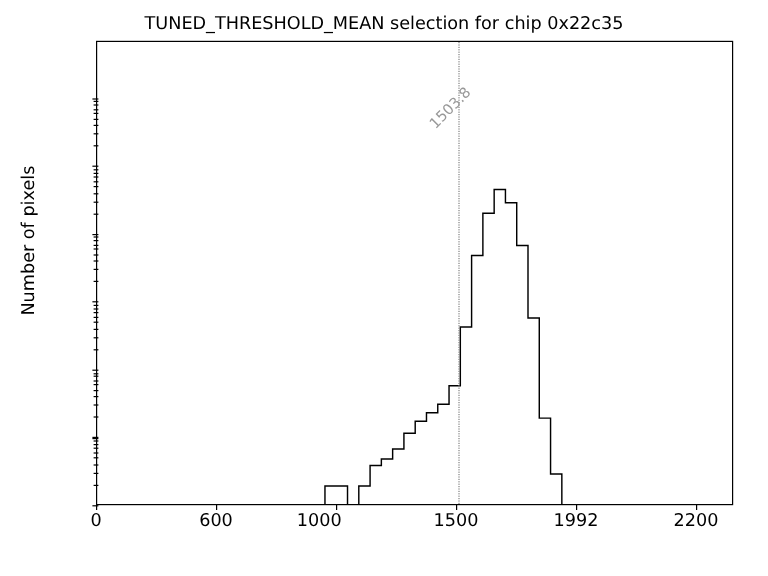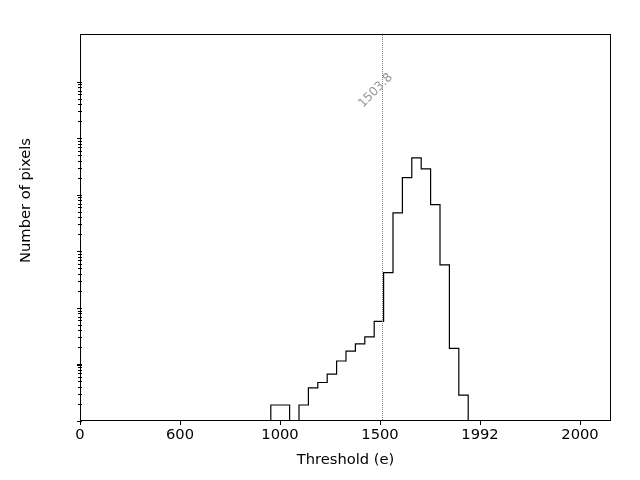--- a/index.html
+++ b/index.html
@@ -68,24 +68,24 @@
     white-space:nowrap;
     transform-origin:left bottom;
     transform:rotate(-45deg);
   }
 </style>
 </head>
 <body>
 
 <div id="figure">
 
+  <div id="chart-title">TUNED_THRESHOLD_MEAN selection for chip 0x22c35</div>
 
   <div id="ylabel">Number of pixels</div>
 
-  <div id="xlabel">Threshold (e)</div>
 
   <div id="yticks-host">
       <div class="ytick-major" style="top: 421px;"></div>
       <div class="ytick-minor" style="top: 403.981px;"></div>
       <div class="ytick-minor" style="top: 394.025px;"></div>
       <div class="ytick-minor" style="top: 386.961px;"></div>
       <div class="ytick-minor" style="top: 381.482px;"></div>
       <div class="ytick-minor" style="top: 377.006px;"></div>
       <div class="ytick-minor" style="top: 373.221px;"></div>
       <div class="ytick-minor" style="top: 369.942px;"></div>
@@ -135,27 +135,27 @@
       <div class="ytick-minor" style="top: 90.5368px;"></div>
       <div class="ytick-minor" style="top: 87.2581px;"></div>
       <div class="ytick-minor" style="top: 84.3661px;"></div>
       <div class="ytick-major" style="top: 81.7791px;"></div>
     </div>
   <div id="xticks-host">
       <div class="xtick-label" style="left: 80px;">0</div>
       <div class="xtick-major" style="left: 80px;"></div>
       <div class="xtick-label" style="left: 180px;">600</div>
       <div class="xtick-major" style="left: 180px;"></div>
-      <div class="xtick-label" style="left: 280px;">1000</div>
+      <div class="xtick-label" style="left: 266px;">1000</div>
       <div class="xtick-major" style="left: 280px;"></div>
       <div class="xtick-label" style="left: 380px; text-align: right;">1500</div>
       <div class="xtick-major" style="left: 380px;"></div>
       <div class="xtick-label" style="left: 480px;">1992</div>
       <div class="xtick-major" style="left: 480px;"></div>
-      <div class="xtick-label" style="left: 580px;">2000</div>
+      <div class="xtick-label" style="left: 580px;">2200</div>
       <div class="xtick-major" style="left: 580px;"></div>
     </div>
 
   <div id="plot-area">
     <svg id="hist-svg" viewBox="0 0 531 387" preserveAspectRatio="none">
       <path id="hist-path" fill="none" stroke="#000000" stroke-width="1.2" stroke-linejoin="miter" stroke-linecap="butt" d="M171.00 387.00 L171.00 387.00 L180.40 387.00 L180.40 387.00 L189.80 387.00 L189.80 369.98 L199.20 369.98 L199.20 369.98 L208.60 369.98 L208.60 387.00 L218.00 387.00 L218.00 369.98 L227.40 369.98 L227.40 352.96 L236.80 352.96 L236.80 347.48 L246.20 347.48 L246.20 339.22 L255.60 339.22 L255.60 325.99 L265.00 325.99 L265.00 316.03 L274.40 316.03 L274.40 308.97 L283.80 308.97 L283.80 301.90 L293.20 301.90 L293.20 286.47 L302.60 286.47 L302.60 237.55 L312.00 237.55 L312.00 177.87 L321.40 177.87 L321.40 142.64 L330.80 142.64 L330.80 122.85 L340.20 122.85 L340.20 133.88 L349.60 133.88 L349.60 169.61 L359.00 169.61 L359.00 229.93 L368.40 229.93 L368.40 313.44 L377.80 313.44 L377.80 360.03 L387.20 360.03 L387.20 387.00 L396.60 387.00 L396.60 387.00 L406.00 387.00 L406.00 387.00 L415.40 387.00 L415.40 387.00"></path>
     </svg>
     <div id="marker-line" style="left: 300.76px; border-left-color: rgb(128, 128, 128);"></div>
   </div>
 

